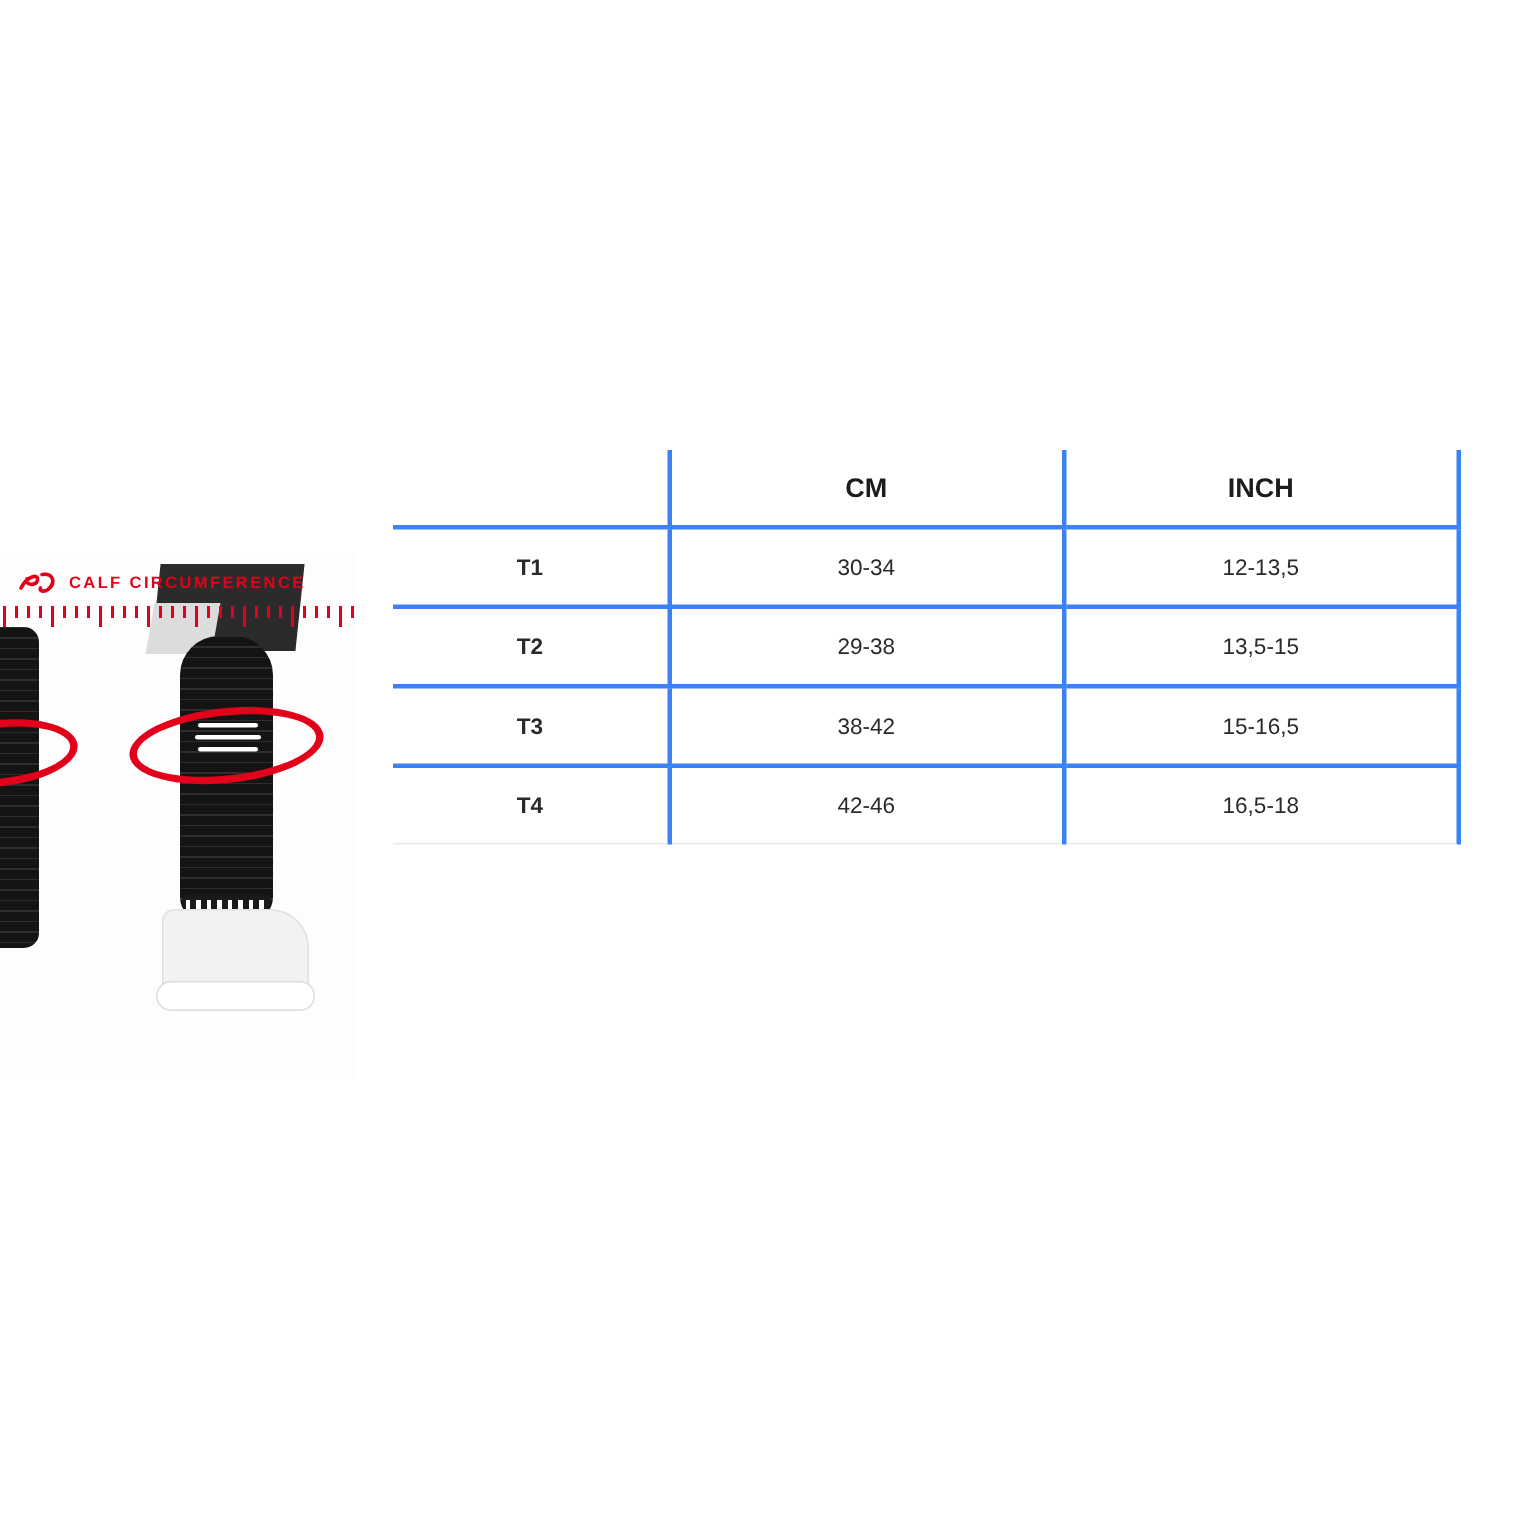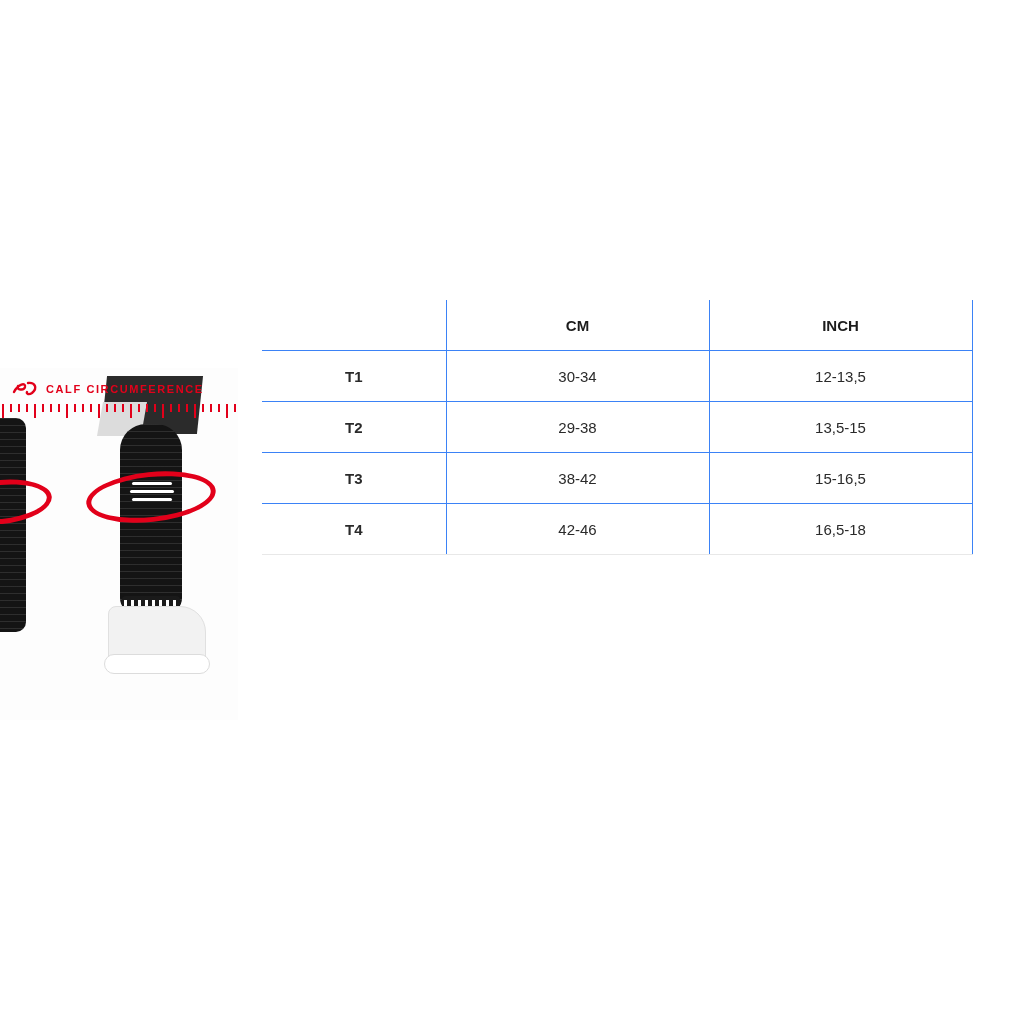--- a/index.html
+++ b/index.html
@@ -208,31 +208,31 @@
     margin: 0 0 33px 0;
     font-family: "Liberation Sans", sans-serif;
   }
   table.size-table {
     border-collapse: collapse;
     width: 710px;
     table-layout: fixed;
   }
   table.size-table th,
   table.size-table td {
-    border: 1px solid #3b82f6;
+    border: 3px solid #3b82f6;
     height: 48px;
     text-align: center;
     font-size: 15px;
     color: #2a2a2a;
     font-weight: normal;
     font-family: "Liberation Sans", sans-serif;
   }
   table.size-table thead th {
     font-weight: bold;
-    font-size: 15px;
+    font-size: 18px;
     border-top: none;
     color: #1c1c1c;
   }
   table.size-table thead th.blank {
     border-left: none;
     border-top: none;
   }
   table.size-table tbody td.size-cell {
     font-weight: bold;
     border-left: none;

